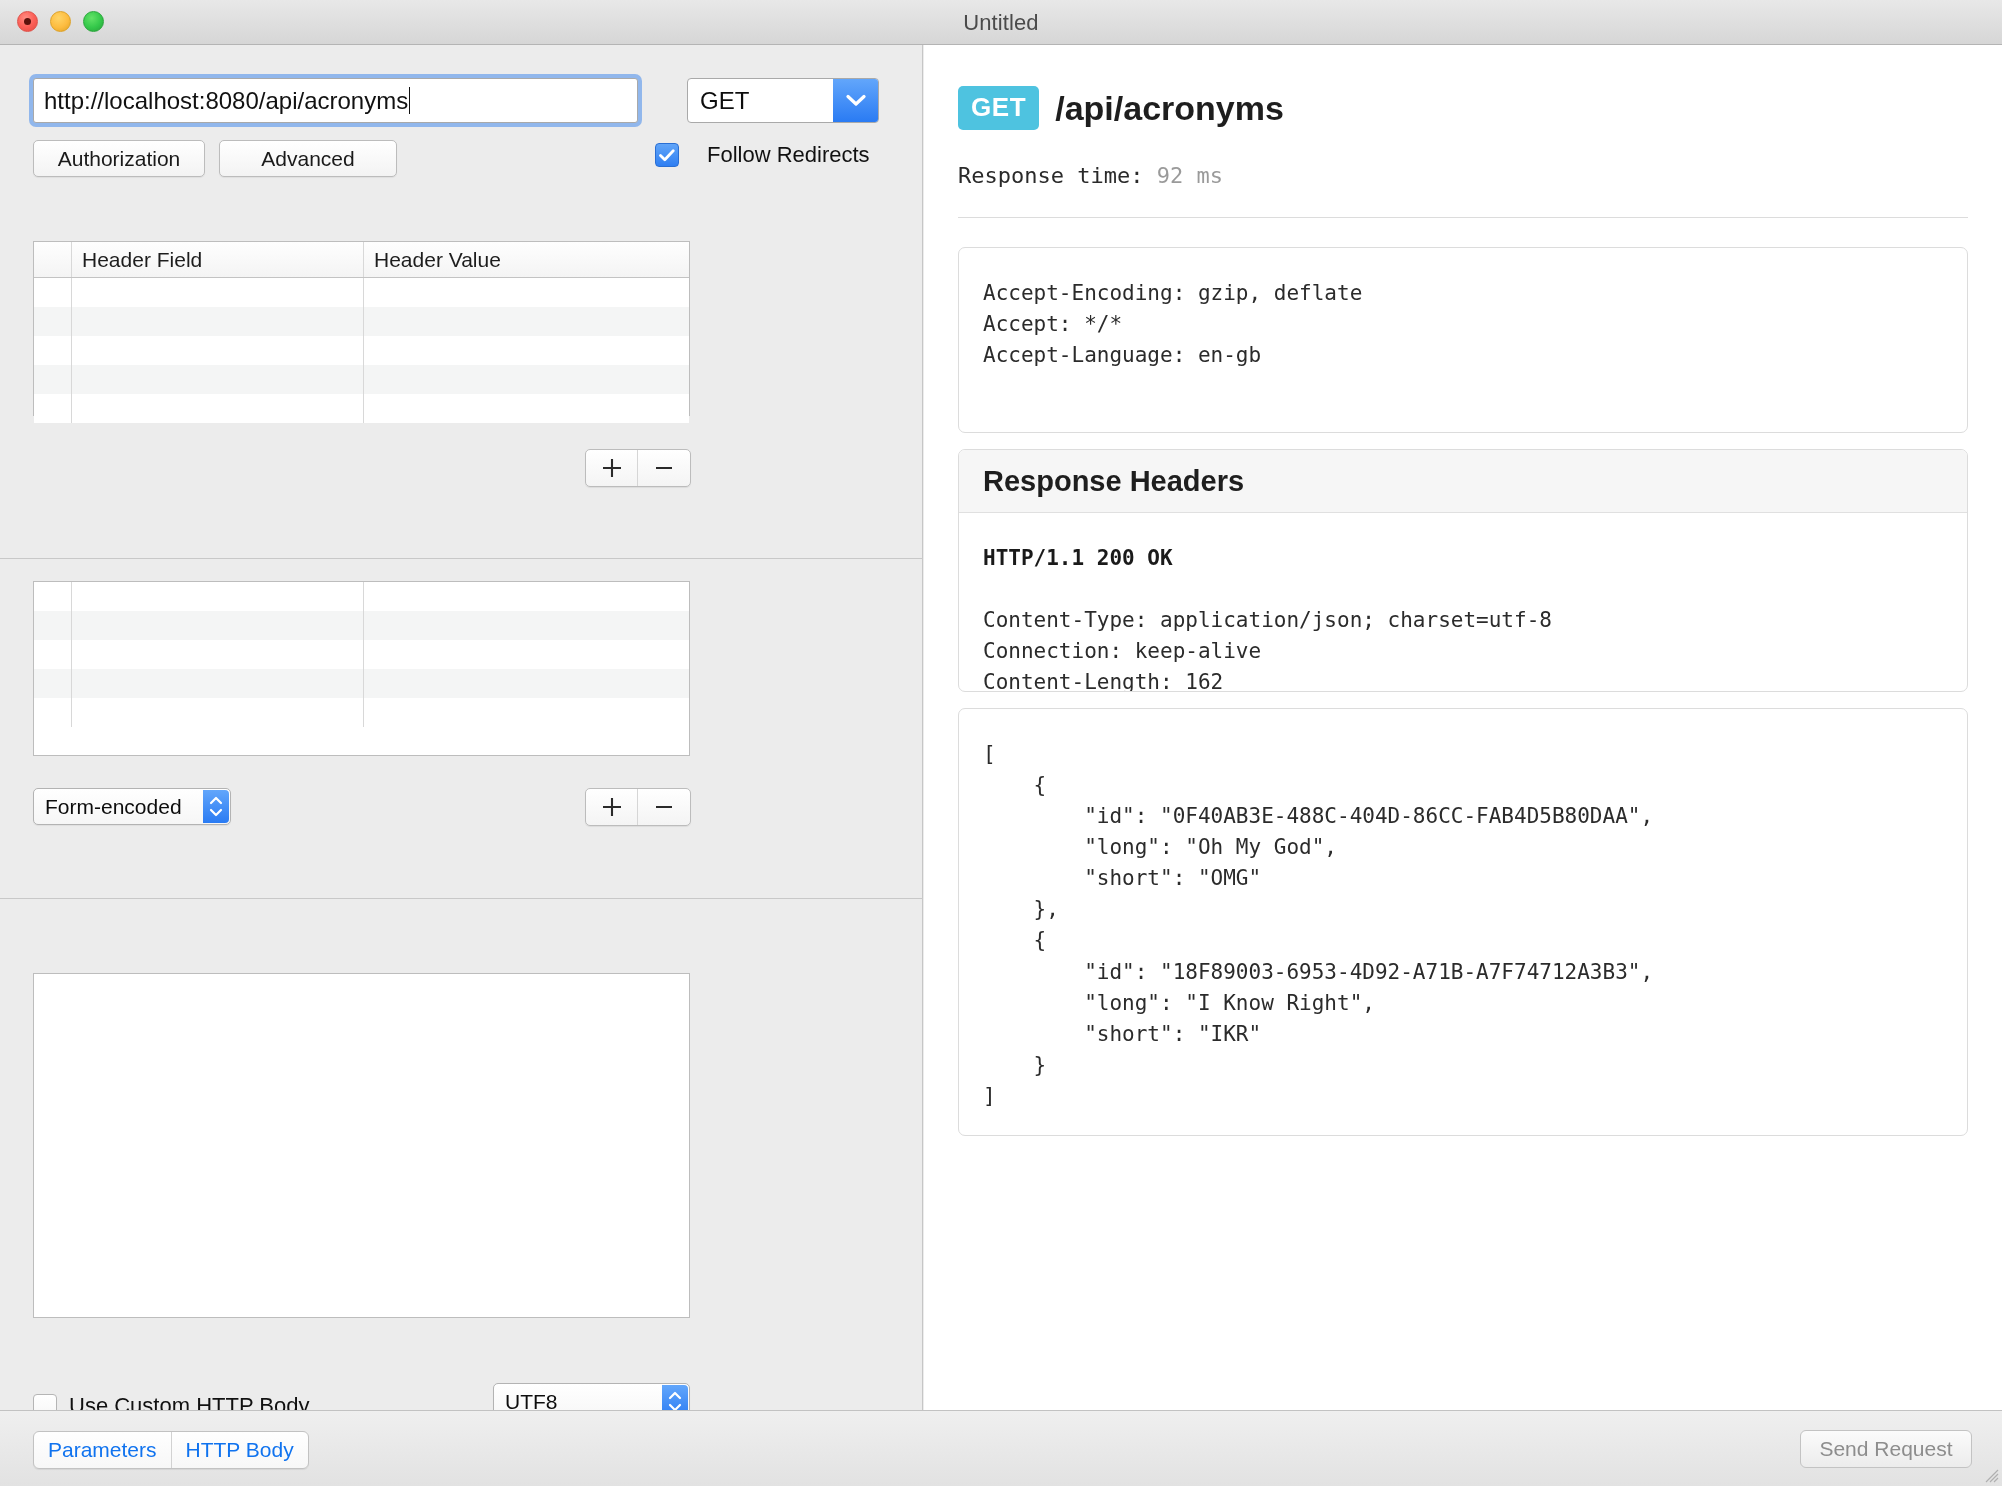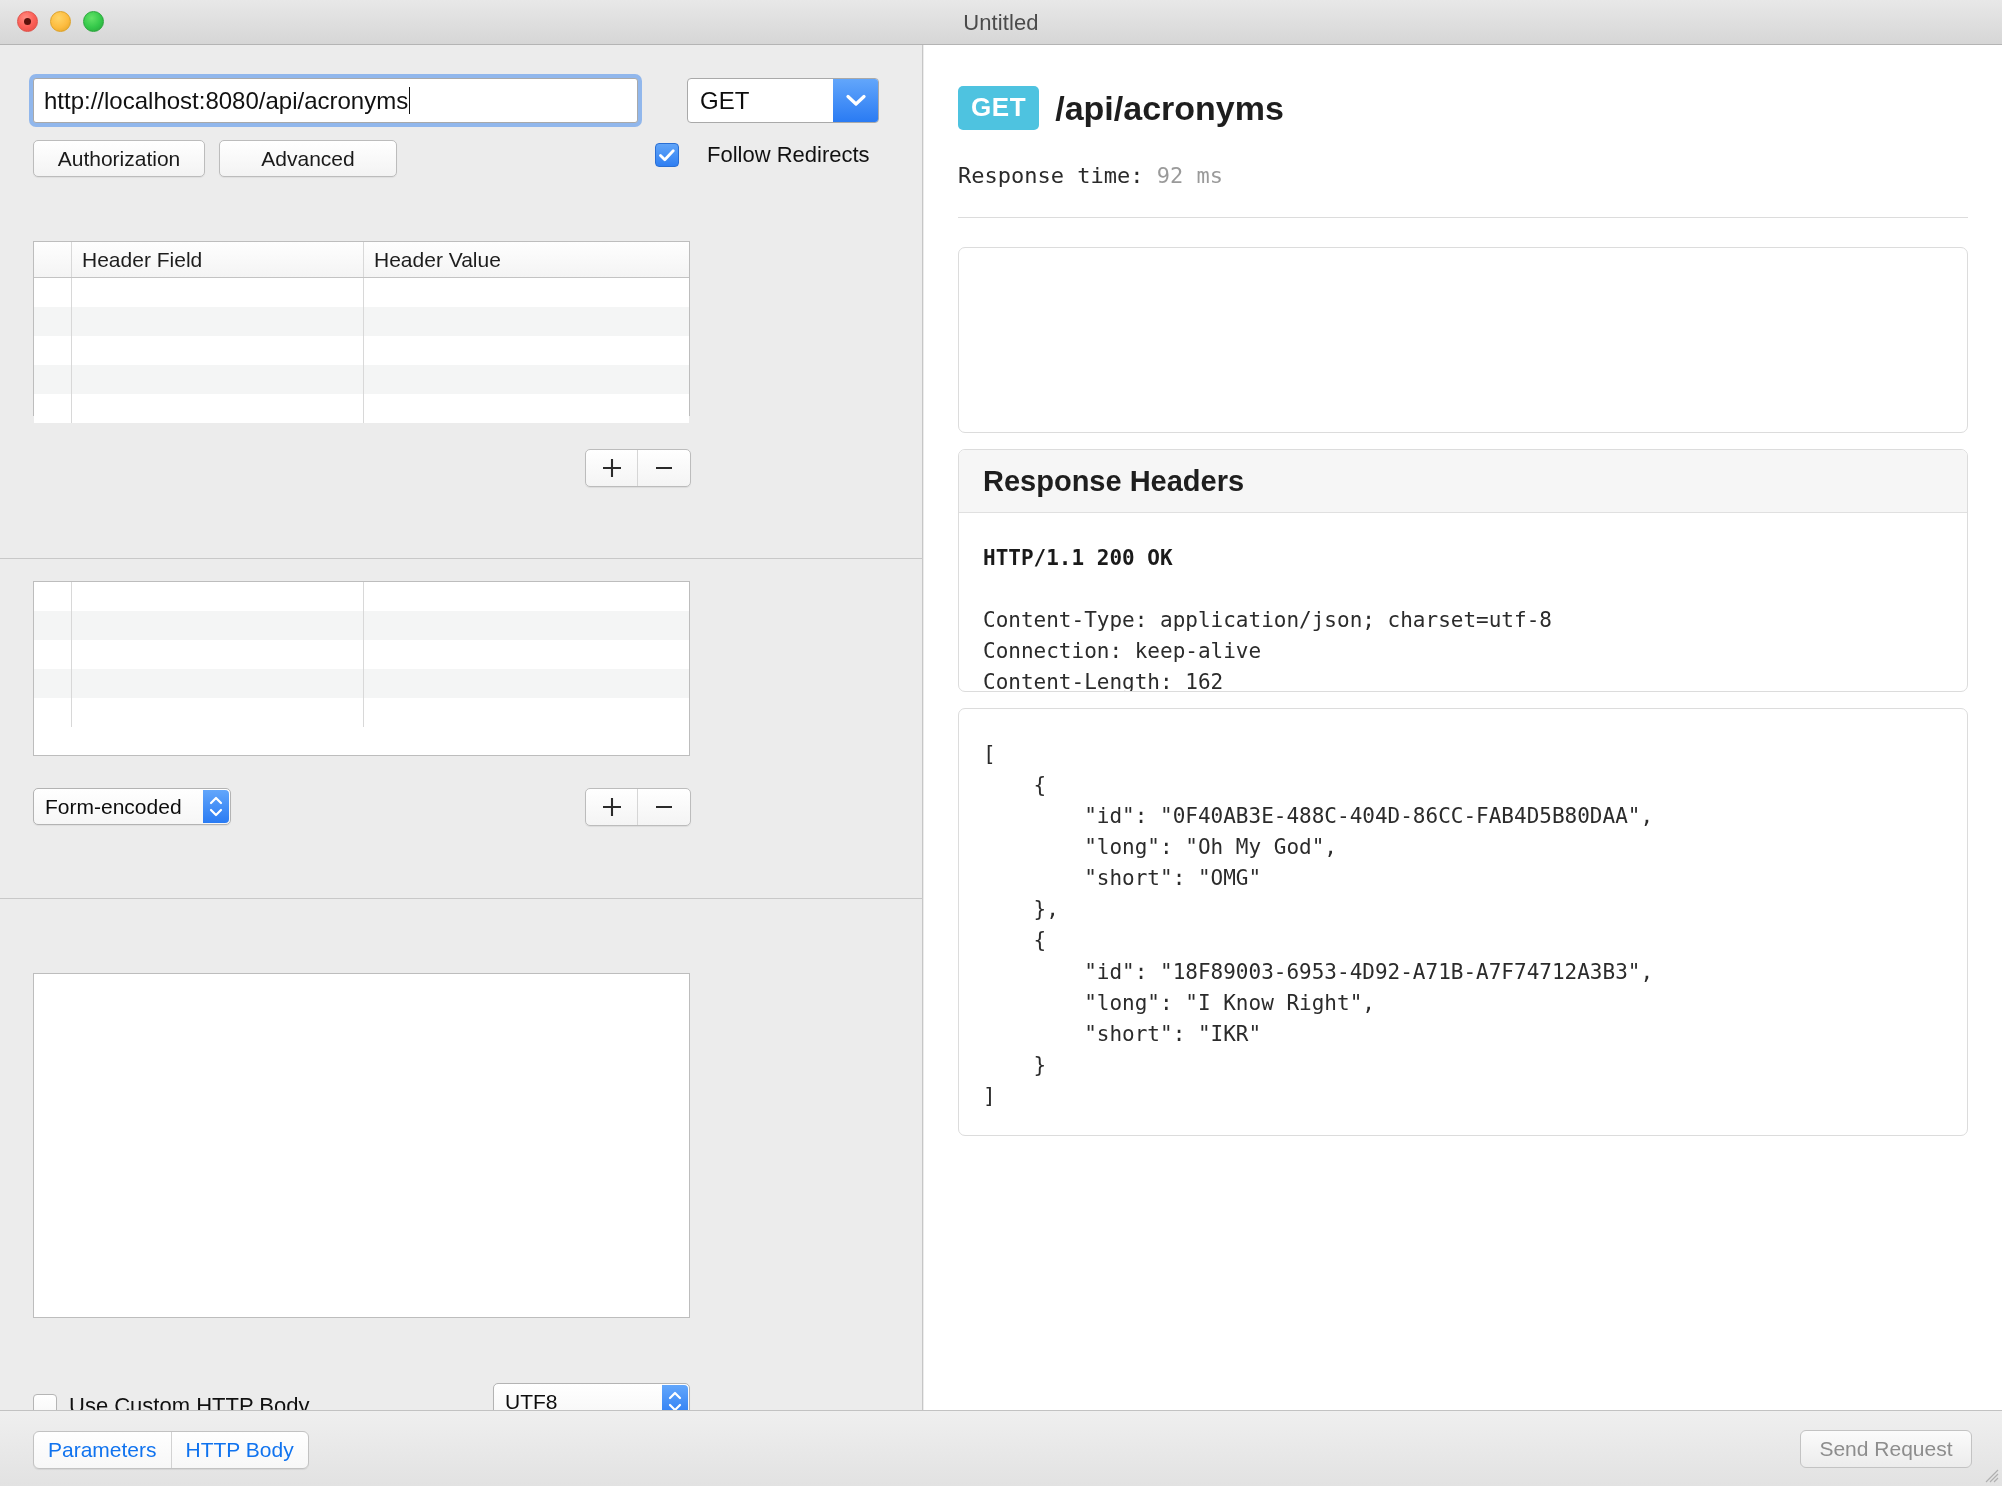--- a/index.html
+++ b/index.html
@@ -441,20 +441,23 @@
         </div>
 
         <div class="resptime">
           <span>Response time:</span>
           <span class="val">92 ms</span>
         </div>
 
         <div class="rule"></div>
 
         <div class="card" style="top:202px; height:186px;">
+          <div class="card-body">Accept-Encoding: gzip, deflate
+Accept: */*
+Accept-Language: en-gb</div>
         </div>
 
         <div class="card" style="top:404px; height:243px;">
           <div class="card-head">
             <span class="card-title">Response Headers</span>
           </div>
           <div class="card-body"><b>HTTP/1.1 200 OK</b>
 
 <span>Content-Type: application/json; charset=utf-8
 Connection: keep-alive

